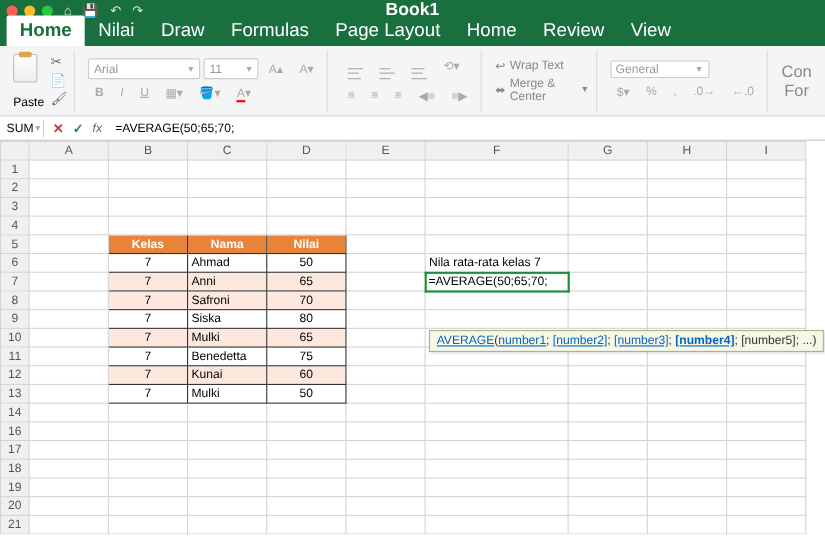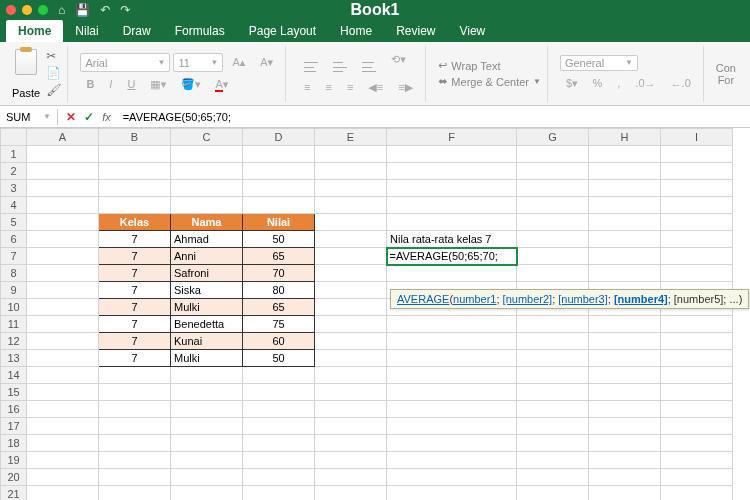--- a/index.html
+++ b/index.html
@@ -5,40 +5,40 @@
 *{box-sizing:border-box;margin:0;padding:0;font-family:Arial,sans-serif;font-size:11px}
 body{background:#fff;overflow:hidden}
 .titlebar{height:20px;background:#1a6f3e;display:flex;align-items:center;padding:0 6px;color:#fff}
 .traffic{display:flex;gap:6px;margin-right:10px}
 .dot{width:10px;height:10px;border-radius:50%}
 .red{background:#ff5f57}.yellow{background:#febc2e}.green{background:#28c840}
 .qat{display:flex;gap:10px;align-items:center}
 .qat span{font-size:12px;color:#cde8d6}
 .title{position:absolute;left:50%;transform:translateX(-50%);font-size:16px;font-weight:600;color:#fff}
 .ribbon-tabs{height:22px;background:#1a6f3e;display:flex;align-items:flex-end;padding-left:6px}
-.tab{padding:4px 12px;color:#fff;font-size:12px;cursor:pointer}
+.tab{padding:4px 12px;color:#fff;font-size:17px;cursor:pointer}
 .tab.active{background:#fff;color:#1a6f3e;font-weight:600;border-radius:2px 2px 0 0}
 .ribbon{height:64px;background:#f5f5f5;border-bottom:1px solid #c9c9c9;display:flex;align-items:center;padding:4px 6px;gap:6px}
 .group{display:flex;flex-direction:column;gap:3px;padding:0 6px;border-right:1px solid #ddd;height:56px;justify-content:center}
-.paste-btn{display:flex;flex-direction:column;align-items:center;gap:12px}
+.paste-btn{display:flex;flex-direction:column;align-items:flex-start;gap:12px}
 .paste-icon{width:22px;height:26px;background:linear-gradient(#fff,#eee);border:1px solid #bbb;border-radius:2px;position:relative}
 .paste-icon::before{content:"";position:absolute;top:-3px;left:4px;width:12px;height:5px;background:#d9a84e;border-radius:2px}
 .clip-icons{display:flex;flex-direction:column;gap:3px;margin-left:4px}
 .clip-icons span{font-size:12px;color:#666}
 .sel{border:1px solid #ccc;background:#fff;padding:1px 4px;font-size:11px;color:#999;border-radius:2px;display:flex;align-items:center;justify-content:space-between;min-width:50px}
 .sel .caret{font-size:8px;color:#aaa}
 .btnrow{display:flex;gap:3px}
 .fbtn{border:1px solid transparent;padding:2px 5px;color:#aaa;font-size:11px;border-radius:2px;cursor:pointer}
 .bold{font-weight:700}.ital{font-style:italic}.und{text-decoration:underline}
 .align-box{width:14px;height:10px;display:inline-flex;flex-direction:column;justify-content:space-between}
 .align-box i{height:1px;background:#aaa;display:block}
 .wrap-merge{display:flex;flex-direction:column;gap:3px;font-size:11px;color:#888}
 .wrap-merge div{display:flex;align-items:center;gap:4px}
 .namebox-row{height:22px;background:#fff;border-bottom:1px solid #c9c9c9;display:flex;align-items:center}
-.namebox{width:58px;border-right:1px solid #ccc;padding:2px 6px;font-size:11px;display:flex;justify-content:space-between;align-items:center}
+.namebox{width:40px;border-right:1px solid #ccc;padding:2px 6px;font-size:11px;display:flex;justify-content:space-between;align-items:center}
 .fx-btns{display:flex;align-items:center;gap:8px;padding:0 8px}
 .fx-cancel{color:#d13438;font-size:12px;font-weight:700}
 .fx-enter{color:#1a8f3e;font-size:12px;font-weight:700}
 .fx-label{font-style:italic;color:#666;font-size:11px}
 .fx-input{flex:1;padding:2px 4px;font-size:11px;font-family:Arial}
 .grid{position:relative;overflow:auto}
 table{border-collapse:collapse;table-layout:fixed}
 th,td{border:1px solid #d4d4d4;height:17px;font-size:11px;padding:0 3px;overflow:hidden;white-space:nowrap}
 th{background:#f0f0f0;font-weight:400;color:#555;text-align:center}
 .rowh{width:26px;text-align:center;background:#f0f0f0;color:#555}
@@ -90,21 +90,21 @@
       </div>
       <div class="clip-icons">
         <span>✂</span>
         <span>📄</span>
         <span>🖌</span>
       </div>
     </div>
   </div>
   <div class="group">
     <div class="btnrow">
-      <div class="sel" style="width:90px">
+      <div class="sel" style="width:102px">
           <span>Arial</span>
           <span class="caret">▼</span>
         </div>
       <div class="sel" style="width:38px">
           <span>11</span>
           <span class="caret">▼</span>
         </div>
       <span class="fbtn">A▴</span>
       <span class="fbtn">A▾</span>
     </div>
@@ -149,34 +149,34 @@
         <span>↩</span>
         <span>Wrap Text</span>
       </div>
     <div>
         <span>⬌</span>
         <span>Merge &amp; Center</span>
         <span style="font-size:8px">▼</span>
       </div>
   </div>
   <div class="group">
-    <div class="sel" style="width:78px">
+    <div class="sel" style="width:90px">
         <span>General</span>
         <span class="caret">▼</span>
       </div>
     <div class="btnrow">
       <span class="fbtn">$▾</span>
       <span class="fbtn">%</span>
       <span class="fbtn">,</span>
       <span class="fbtn">.0→</span>
       <span class="fbtn">←.0</span>
     </div>
   </div>
   <div class="group" style="border-right:none">
-    <div style="font-size:11px;color:#888;text-align:center;white-space:pre">Con
+    <div style="font-size:15px;color:#888;text-align:center;white-space:pre">Con
 For</div>
   </div>
 </div>
 
 <div class="namebox-row">
   <div class="namebox">
       <span>SUM</span>
       <span style="font-size:8px;color:#aaa">▼</span>
     </div>
   <div class="fx-btns">
@@ -364,32 +364,20 @@
           <td></td>
           <td></td>
           <td></td>
           <td></td>
           <td></td>
           <td></td>
           <td></td>
           <td></td>
         </tr>
 <tr>
-          <th class="rowh">15</th>
-          <td></td>
-          <td></td>
-          <td></td>
-          <td></td>
-          <td></td>
-          <td></td>
-          <td></td>
-          <td></td>
-          <td></td>
-        </tr>
-<tr>
           <th class="rowh">16</th>
           <td></td>
           <td></td>
           <td></td>
           <td></td>
           <td></td>
           <td></td>
           <td></td>
           <td></td>
           <td></td>
@@ -449,16 +437,16 @@
           <td></td>
           <td></td>
           <td></td>
           <td></td>
           <td></td>
           <td></td>
           <td></td>
         </tr>
 </tbody>
     </table>
-<div class="tooltip" style="left:390px;top:161px">
+<div class="tooltip" style="left:390px;top:172px">
 <a>AVERAGE</a><span>(</span><a>number1</a><span>; </span><a>[number2]</a><span>; </span><a>[number3]</a><span>; </span><b>[number4]</b><span>; </span><span>[number5]; ...</span><span>)</span>
 </div>
 </div>
 
 </body></html>

